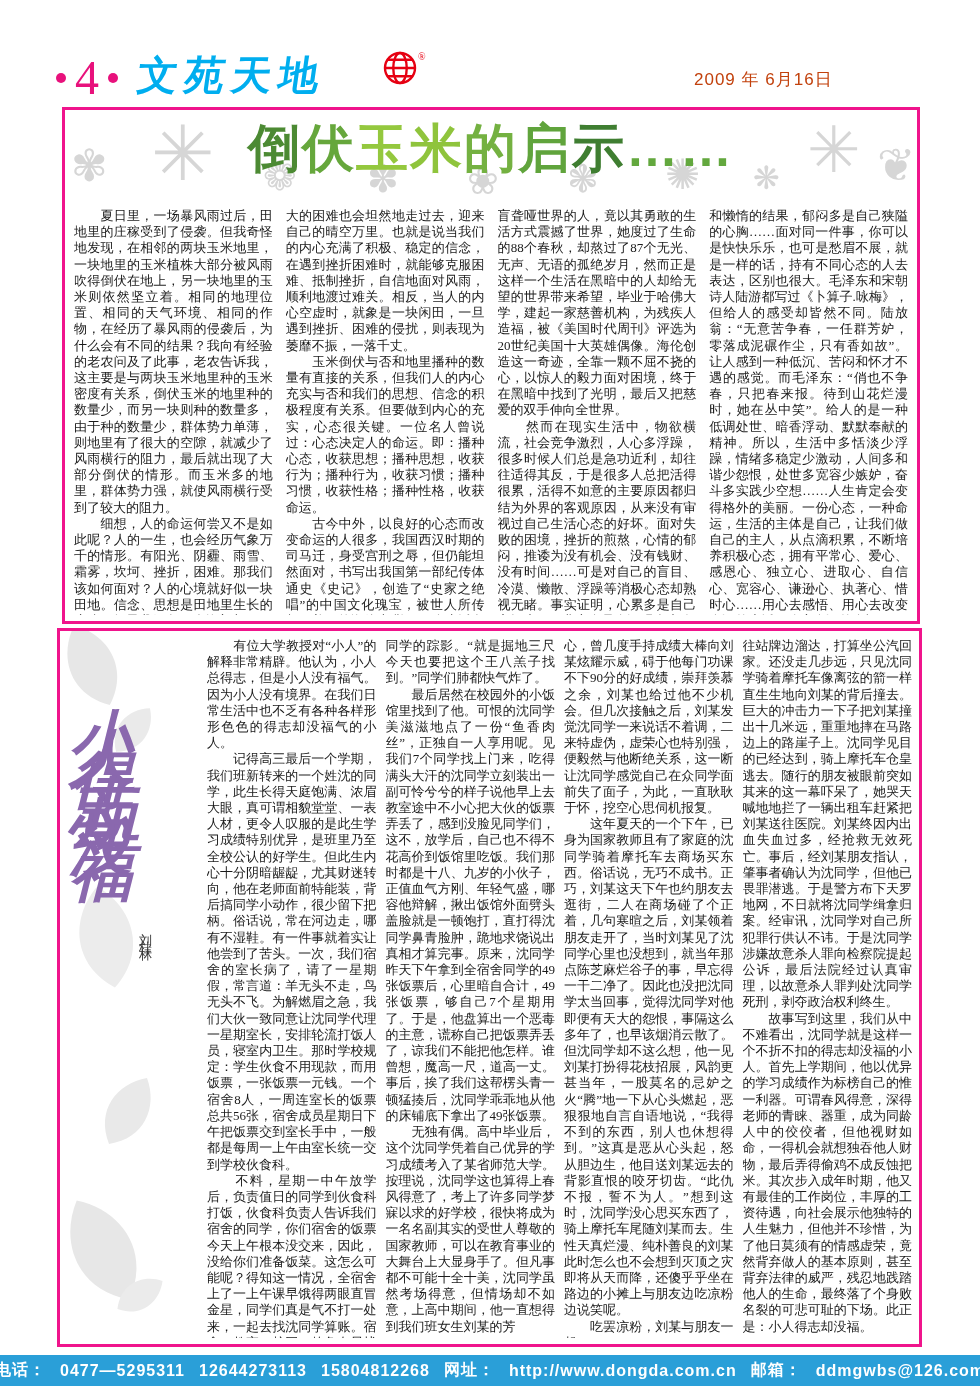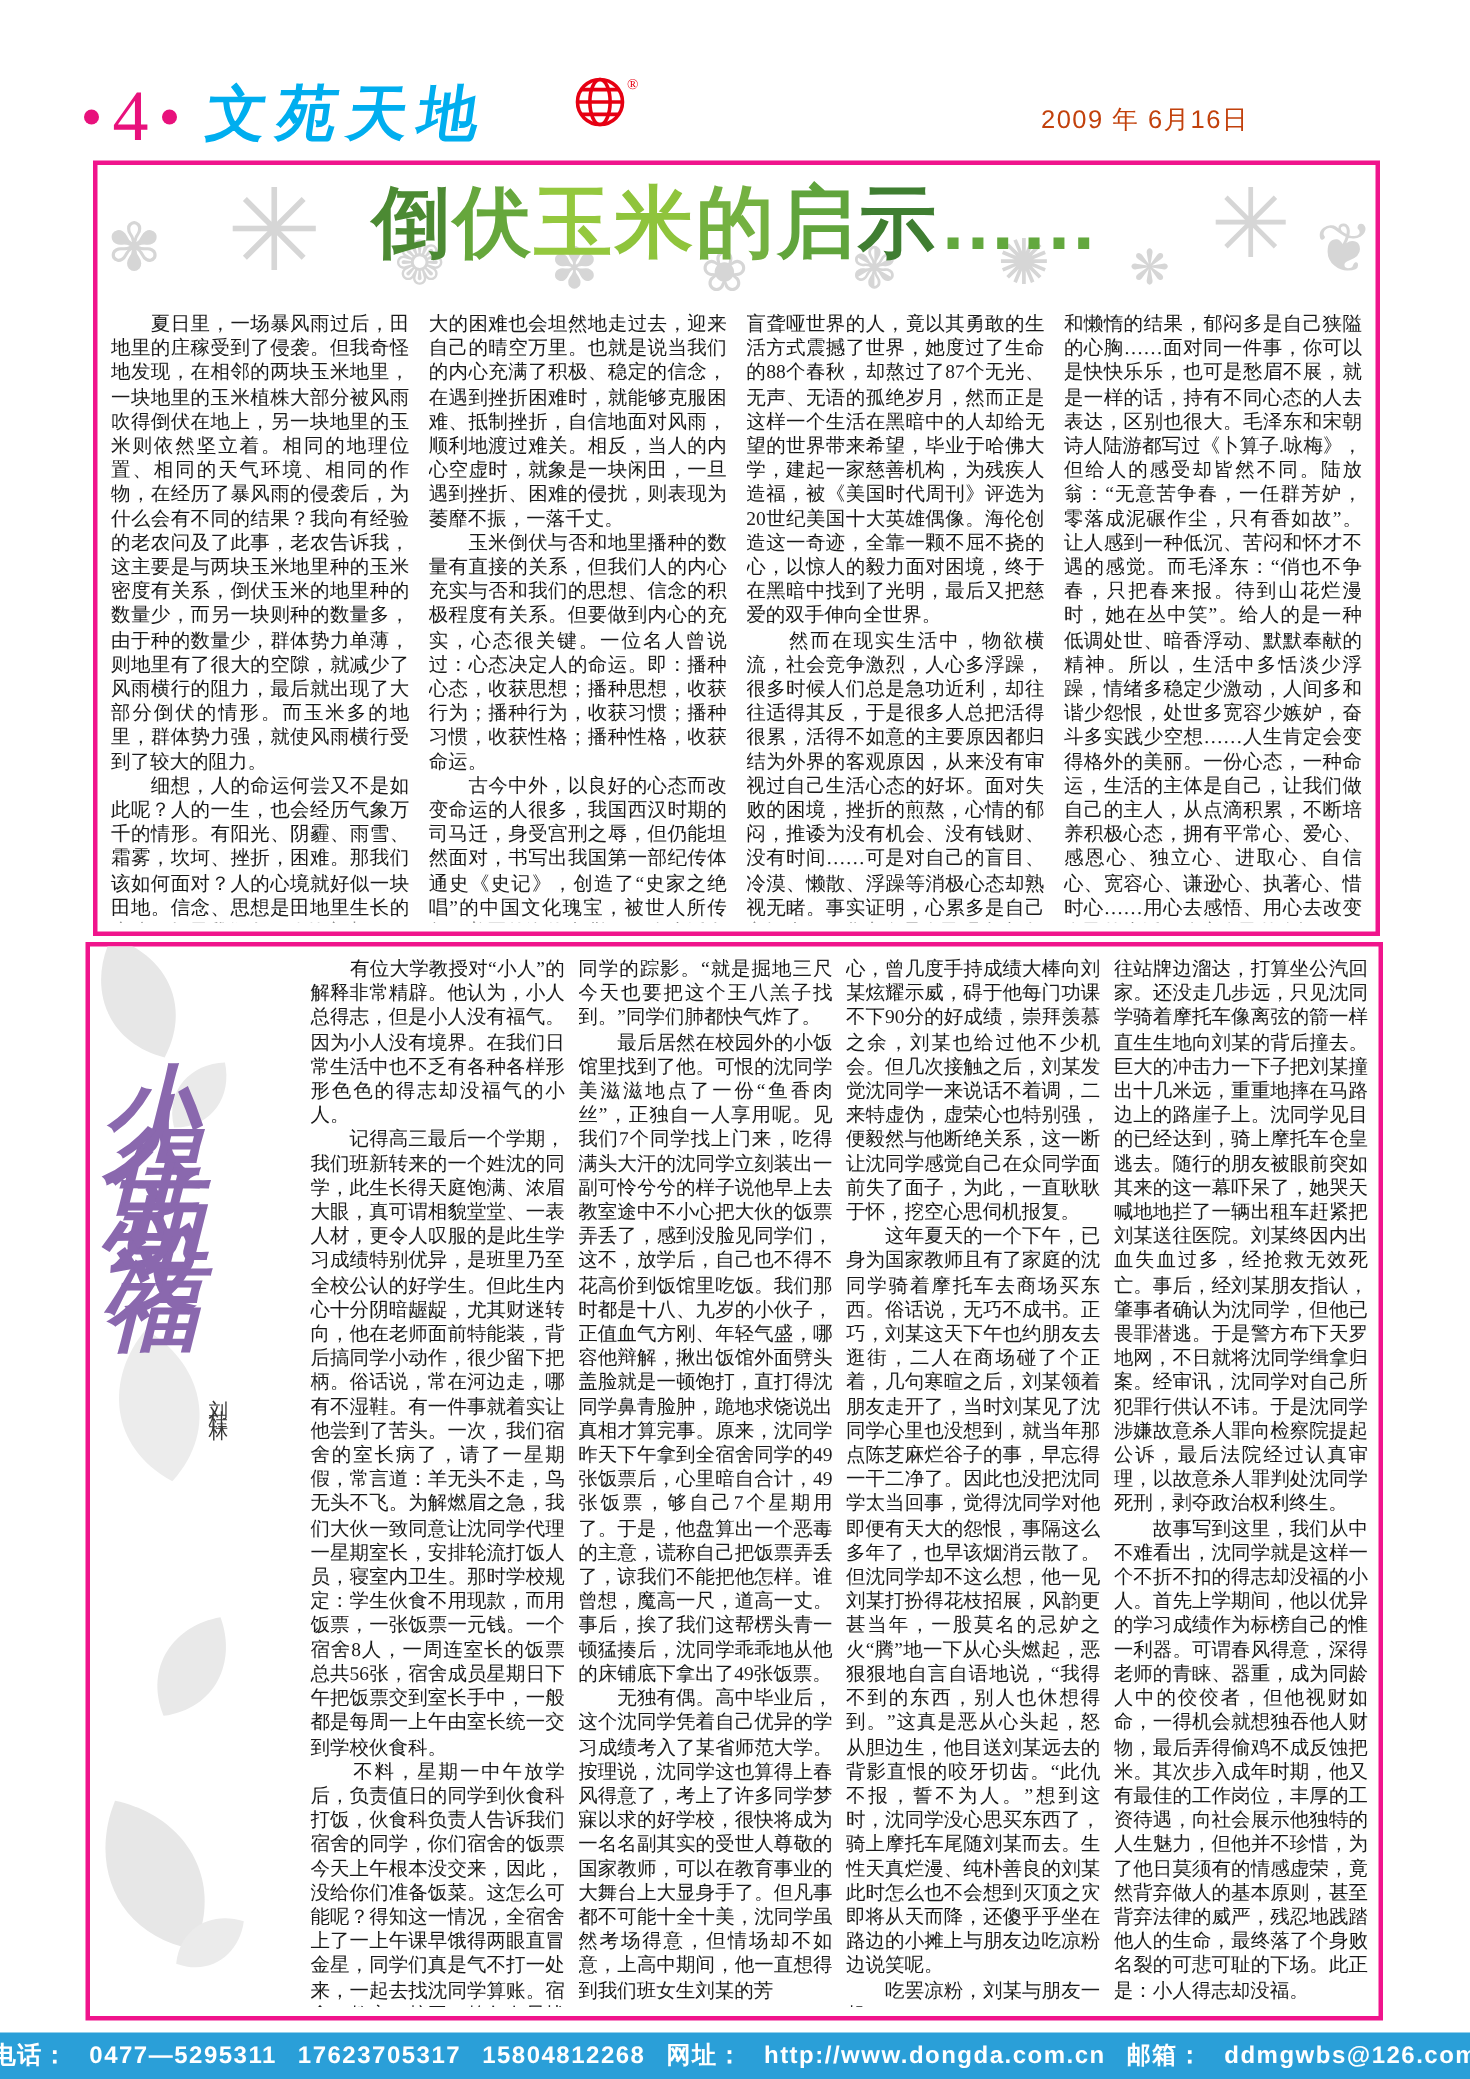--- a/index.html
+++ b/index.html
@@ -140,21 +140,21 @@
 　　这年夏天的一个下午，已身为国家教师且有了家庭的沈同学骑着摩托车去商场买东西。俗话说，无巧不成书。正巧，刘某这天下午也约朋友去逛街，二人在商场碰了个正着，几句寒暄之后，刘某领着朋友走开了，当时刘某见了沈同学心里也没想到，就当年那点陈芝麻烂谷子的事，早忘得一干二净了。因此也没把沈同学太当回事，觉得沈同学对他即便有天大的怨恨，事隔这么多年了，也早该烟消云散了。但沈同学却不这么想，他一见刘某打扮得花枝招展，风韵更甚当年，一股莫名的忌妒之火“腾”地一下从心头燃起，恶狠狠地自言自语地说，“我得不到的东西，别人也休想得到。”这真是恶从心头起，怒从胆边生，他目送刘某远去的背影直恨的咬牙切齿。“此仇不报，誓不为人。”想到这时，沈同学没心思买东西了，骑上摩托车尾随刘某而去。生性天真烂漫、纯朴善良的刘某此时怎么也不会想到灭顶之灾即将从天而降，还傻乎乎坐在路边的小摊上与朋友边吃凉粉边说笑呢。
 　　吃罢凉粉，刘某与朋友一起</div>
       <div class="col">往站牌边溜达，打算坐公汽回家。还没走几步远，只见沈同学骑着摩托车像离弦的箭一样直生生地向刘某的背后撞去。巨大的冲击力一下子把刘某撞出十几米远，重重地摔在马路边上的路崖子上。沈同学见目的已经达到，骑上摩托车仓皇逃去。随行的朋友被眼前突如其来的这一幕吓呆了，她哭天喊地地拦了一辆出租车赶紧把刘某送往医院。刘某终因内出血失血过多，经抢救无效死亡。事后，经刘某朋友指认，肇事者确认为沈同学，但他已畏罪潜逃。于是警方布下天罗地网，不日就将沈同学缉拿归案。经审讯，沈同学对自己所犯罪行供认不讳。于是沈同学涉嫌故意杀人罪向检察院提起公诉，最后法院经过认真审理，以故意杀人罪判处沈同学死刑，剥夺政治权利终生。
 　　故事写到这里，我们从中不难看出，沈同学就是这样一个不折不扣的得志却没福的小人。首先上学期间，他以优异的学习成绩作为标榜自己的惟一利器。可谓春风得意，深得老师的青睐、器重，成为同龄人中的佼佼者，但他视财如命，一得机会就想独吞他人财物，最后弄得偷鸡不成反蚀把米。其次步入成年时期，他又有最佳的工作岗位，丰厚的工资待遇，向社会展示他独特的人生魅力，但他并不珍惜，为了他日莫须有的情感虚荣，竟然背弃做人的基本原则，甚至背弃法律的威严，残忍地践踏他人的生命，最终落了个身败名裂的可悲可耻的下场。此正是：小人得志却没福。</div>
     </div>
   </section>
 
   <footer class="footer">
     <span>电话：</span>
     <span>0477—5295311</span>
-    <span>17623705317</span>
+    <span>12644273113</span>
     <span>15804812268</span>
     <span>网址：</span>
     <span>http://www.dongda.com.cn</span>
     <span>邮箱：</span>
     <span>ddmgwbs@126.com</span>
   </footer>
 
 </div>
 
 </body></html>

